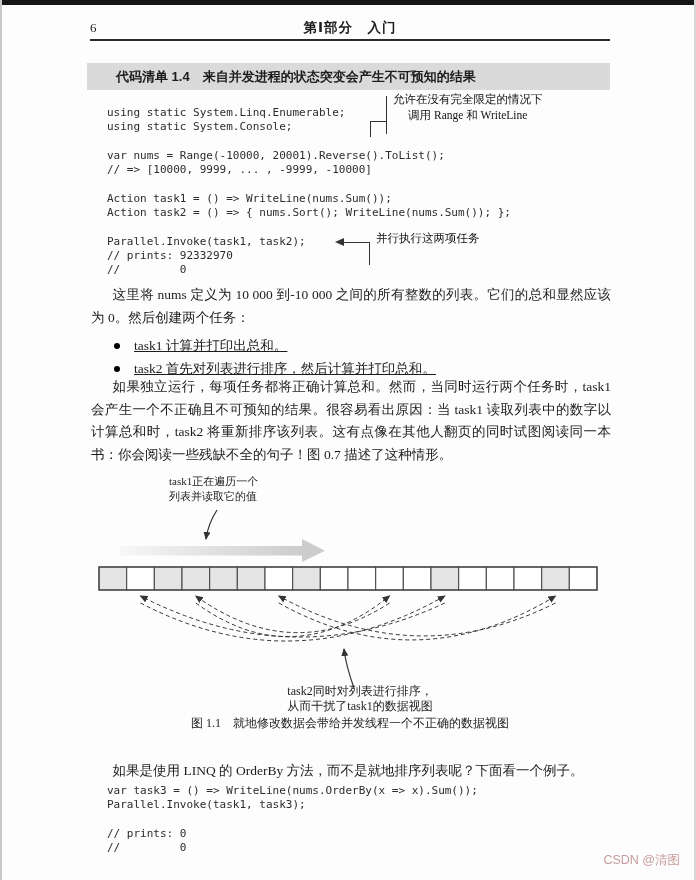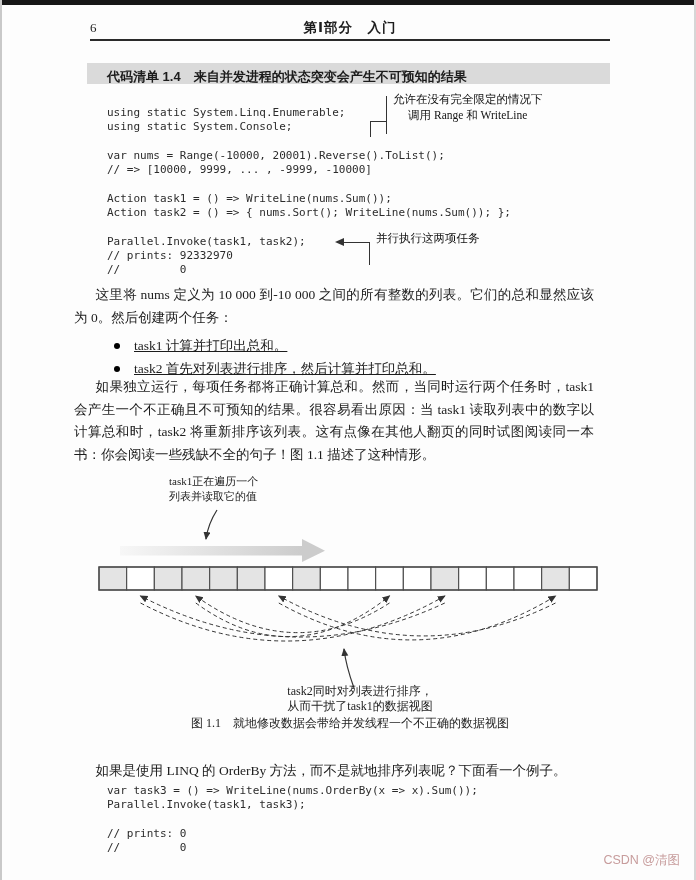--- a/index.html
+++ b/index.html
@@ -8,42 +8,42 @@
     font-family:"Liberation Serif","DejaVu Serif",serif; color:#1c1c1c;
     overflow:hidden;
     border-left:2px solid #c9c9c9; border-right:2px solid #d6d6d6;
     box-sizing:border-box;
   }
   .top-edge{position:absolute;left:0;top:0;width:100%;height:5px;background:#161616;}
   .page-number{position:absolute;left:88px;top:20px;font-size:13px;}
   .section-title{position:absolute;left:88px;top:19px;width:520px;text-align:center;
     font-family:"Liberation Sans","DejaVu Sans",sans-serif;font-size:13.5px;font-weight:600;letter-spacing:1px;}
   .header-rule{position:absolute;left:88px;top:39px;width:520px;height:2px;background:#2a2a2a;}
-  .listing-bar{position:absolute;left:85px;top:63px;width:523px;height:21px;background:#dadada;
+  .listing-bar{position:absolute;left:85px;top:63px;width:523px;height:27px;background:#dadada;
     font-family:"Liberation Sans","DejaVu Sans",sans-serif;font-size:13px;font-weight:bold;
-    line-height:27px;padding-left:20px;box-sizing:border-box;}
+    line-height:27px;padding-left:29px;box-sizing:border-box;}
   .code{
     position:absolute;left:105px;margin:0;
     font-family:"DejaVu Sans Mono","Liberation Mono",monospace;
     font-size:11px;line-height:14.3px;color:#2b2b2b;white-space:pre;
   }
   .code1{top:106px;}
   .code2{top:784px;}
   .ann-text{position:absolute;font-size:11.5px;line-height:15.5px;white-space:pre-line;color:#111;}
   .ann-using-text{left:391px;top:92px;text-align:center;}
   .ann-invoke-text{left:374px;top:231px;}
   .vline,.hline{position:absolute;background:#333;}
   .ann-using-v1{left:384px;top:96px;width:1px;height:38px;}
   .ann-using-h{left:368px;top:121px;width:17px;height:1px;}
   .ann-using-v2{left:368px;top:121px;width:1px;height:16px;}
   .ann-invoke-h{left:341px;top:242px;width:27px;height:1px;}
   .ann-invoke-v{left:367px;top:242px;width:1px;height:23px;}
   .arrow-left{position:absolute;left:333px;top:238px;width:0;height:0;
     border-top:4.5px solid transparent;border-bottom:4.5px solid transparent;border-right:9px solid #333;}
-  .para{position:absolute;left:72px;width:520px;margin:0;font-size:13.5px;line-height:22.7px;
+  .para{position:absolute;left:89px;width:520px;margin:0;font-size:13.5px;line-height:22.7px;
     text-align:justify;text-indent:1.6em;}
   .p1{top:284px;}
   .p2{top:376px;}
   .p3{top:744px;margin-top:16px;}
   .bullets{position:absolute;left:112px;top:334px;width:480px;}
   .bullet-row{display:flex;align-items:flex-start;height:23px;font-size:13.5px;line-height:23px;text-decoration:underline;}
   .bullet-dot{width:6px;height:6px;border-radius:50%;background:#000;margin:9px 14px 0 0;flex:none;}
   .figure-svg{position:absolute;left:0;top:462px;}
   .fig-label1{position:absolute;left:167px;top:474px;font-size:11px;line-height:14.5px;white-space:pre-line;}
   .fig-label2{position:absolute;left:248px;top:684px;width:220px;text-align:center;
@@ -94,21 +94,21 @@
     <div class="bullet-row">
       <span class="bullet-dot"></span>
       <span>task1 计算并打印出总和。</span>
     </div>
     <div class="bullet-row">
       <span class="bullet-dot"></span>
       <span>task2 首先对列表进行排序，然后计算并打印总和。</span>
     </div>
   </div>
 
-  <p class="para p2">如果独立运行，每项任务都将正确计算总和。然而，当同时运行两个任务时，task1 会产生一个不正确且不可预知的结果。很容易看出原因：当 task1 读取列表中的数字以计算总和时，task2 将重新排序该列表。这有点像在其他人翻页的同时试图阅读同一本书：你会阅读一些残缺不全的句子！图 1.1 描述了这种情形。</p>
+  <p class="para p2">如果独立运行，每项任务都将正确计算总和。然而，当同时运行两个任务时，task1 会产生一个不正确且不可预知的结果。很容易看出原因：当 task1 读取列表中的数字以计算总和时，task2 将重新排序该列表。这有点像在其他人翻页的同时试图阅读同一本书：你会阅读一些残缺不全的句子！图 0.7 描述了这种情形。</p>
 
   <svg class="figure-svg" id="figure-svg" width="696" height="250" viewBox="0 0 696 250">
       <defs>
         <linearGradient id="gArrow" x1="0" y1="0" x2="1" y2="0">
           <stop offset="0" stop-color="#f7f7f7"></stop>
           <stop offset="1" stop-color="#cccccc"></stop>
         </linearGradient>
         <marker id="ah" markerWidth="9" markerHeight="8" refX="7" refY="3.5" orient="auto" markerUnits="userSpaceOnUse">
           <path d="M0,0 L8,3.5 L0,7 Z" fill="#333333"></path>
         </marker>

